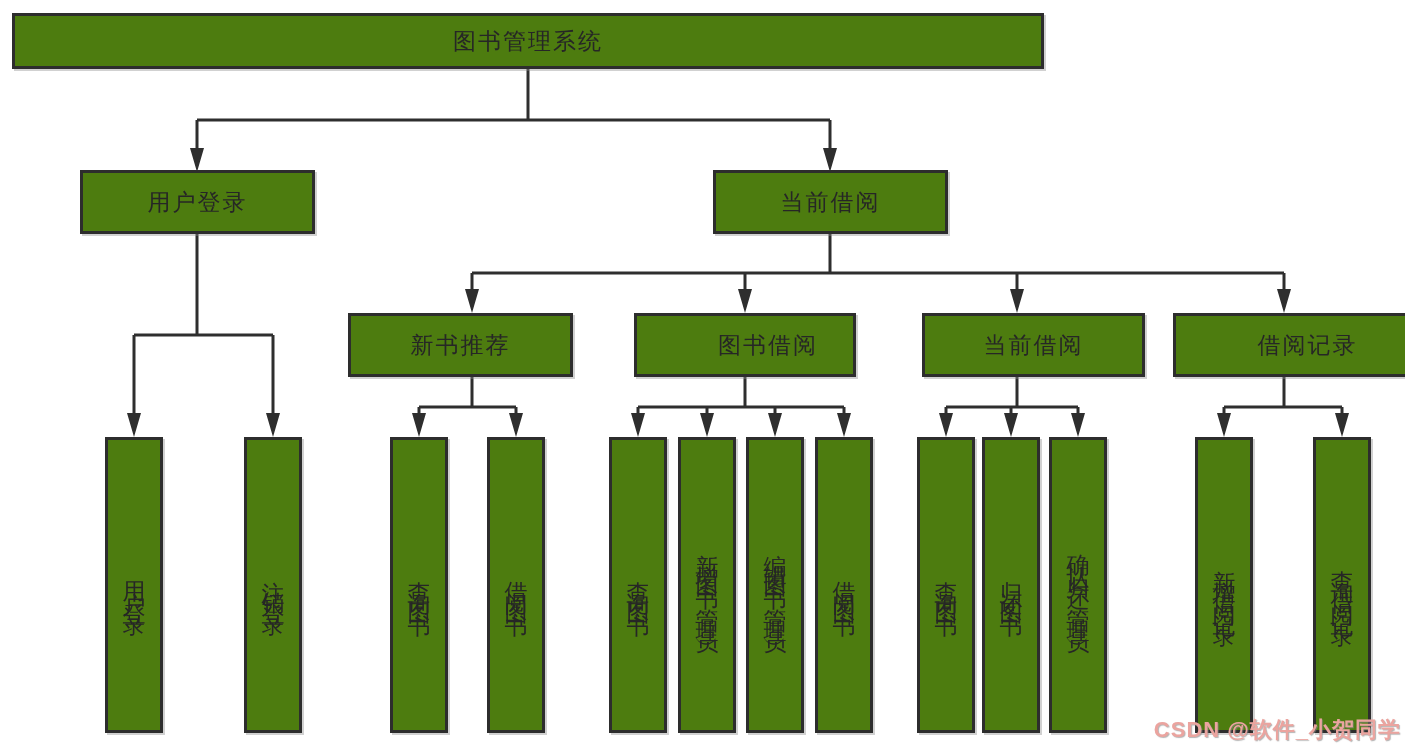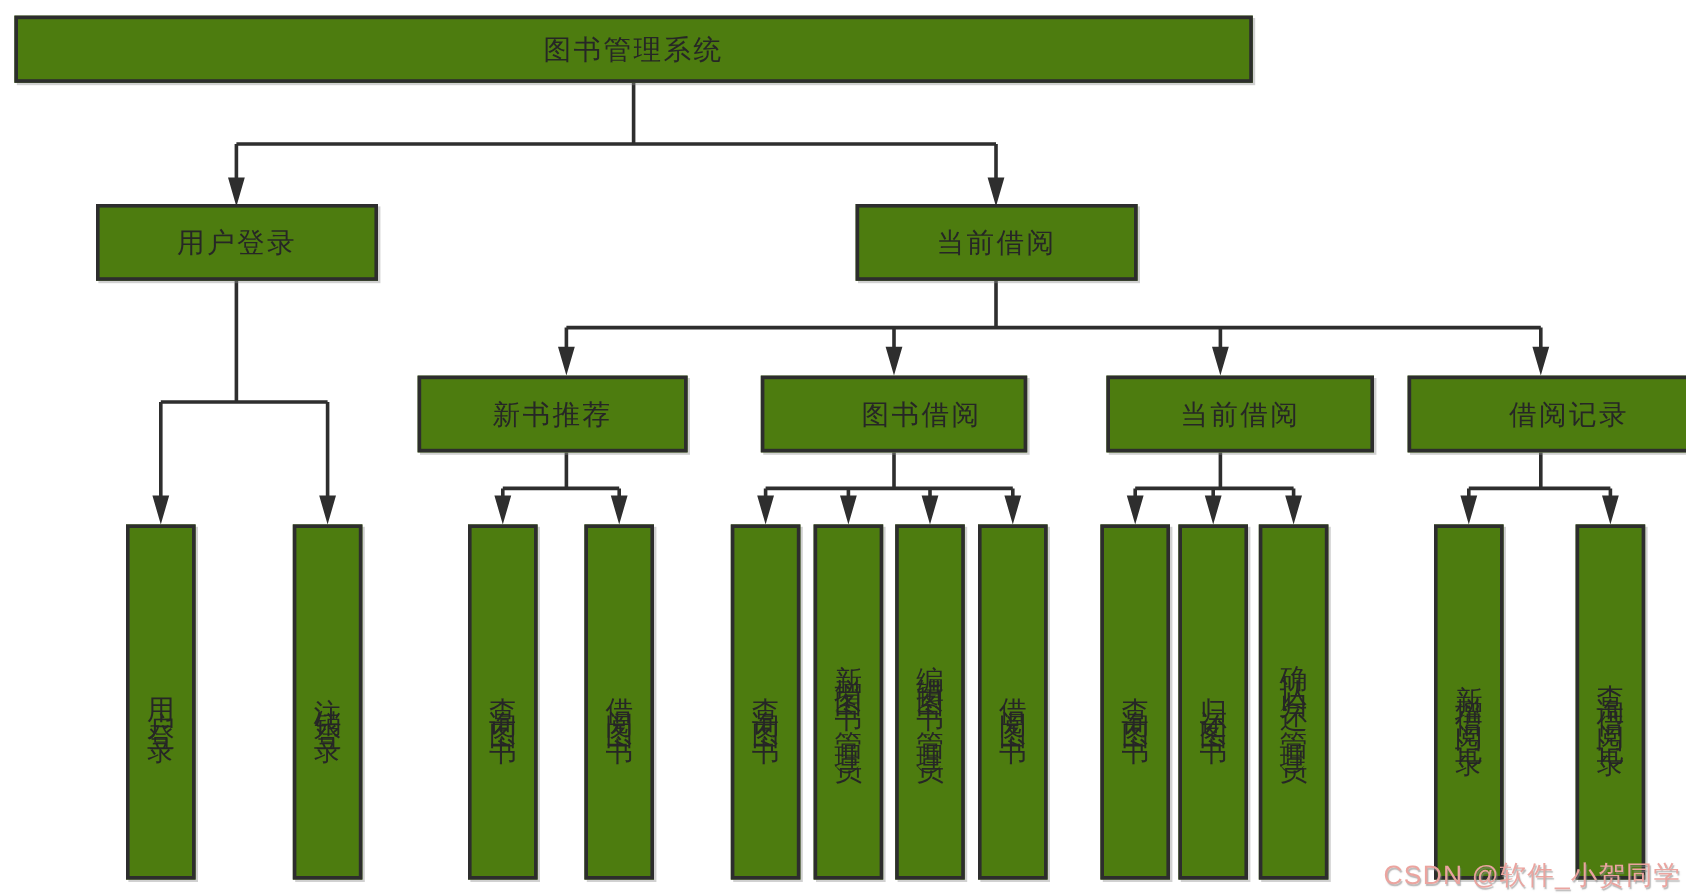--- a/index.html
+++ b/index.html
@@ -50,20 +50,21 @@
   .lf-l{left:1195px;} .lf-m{left:1313px;}
   #watermark{
     position:absolute;
     right:4px;bottom:2px;
     z-index:5;
     font-size:22px;
     color:#eba49f;
     text-shadow:1px 1px 1px rgba(140,140,140,.65);
     letter-spacing:1px;
     white-space:nowrap;
+    font-weight:bold;
   }
 </style>
 </head>
 <body>
 
 <div id="canvas">
 
   <svg id="connectors" width="1405" height="747" viewBox="0 0 1405 747">
     <path fill="none" stroke="#2e2e2e" stroke-width="3" d="
       M528 69 V120 M197 120 H830 M197 120 V150 M830 120 V150

